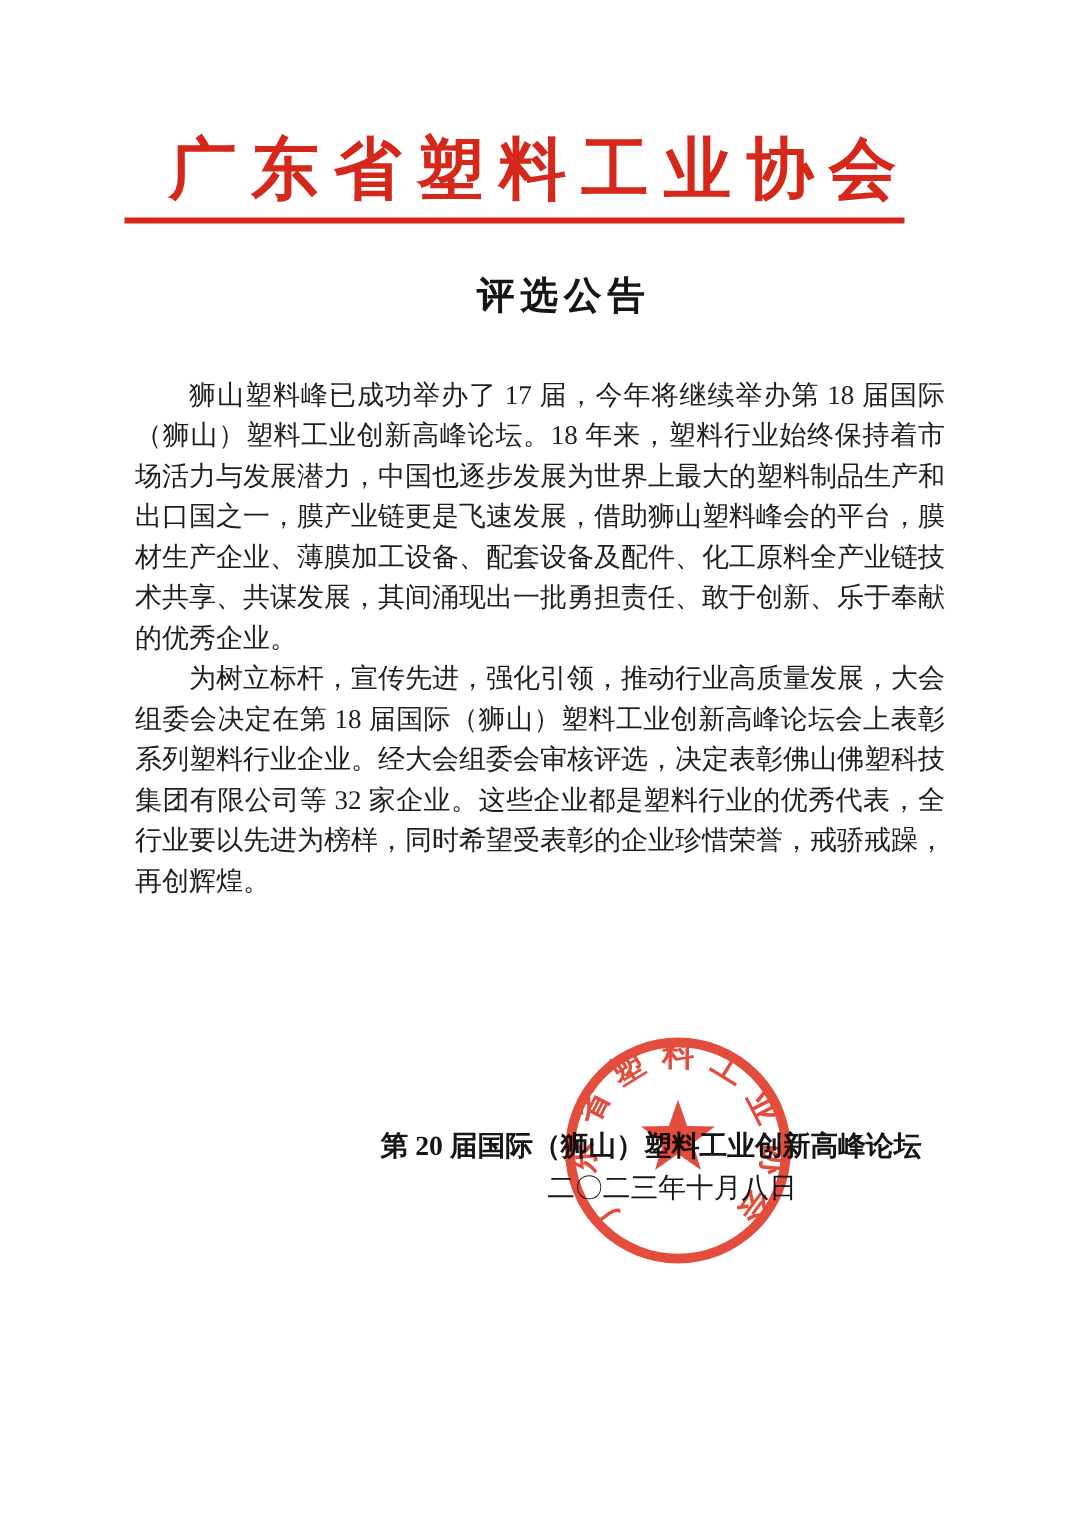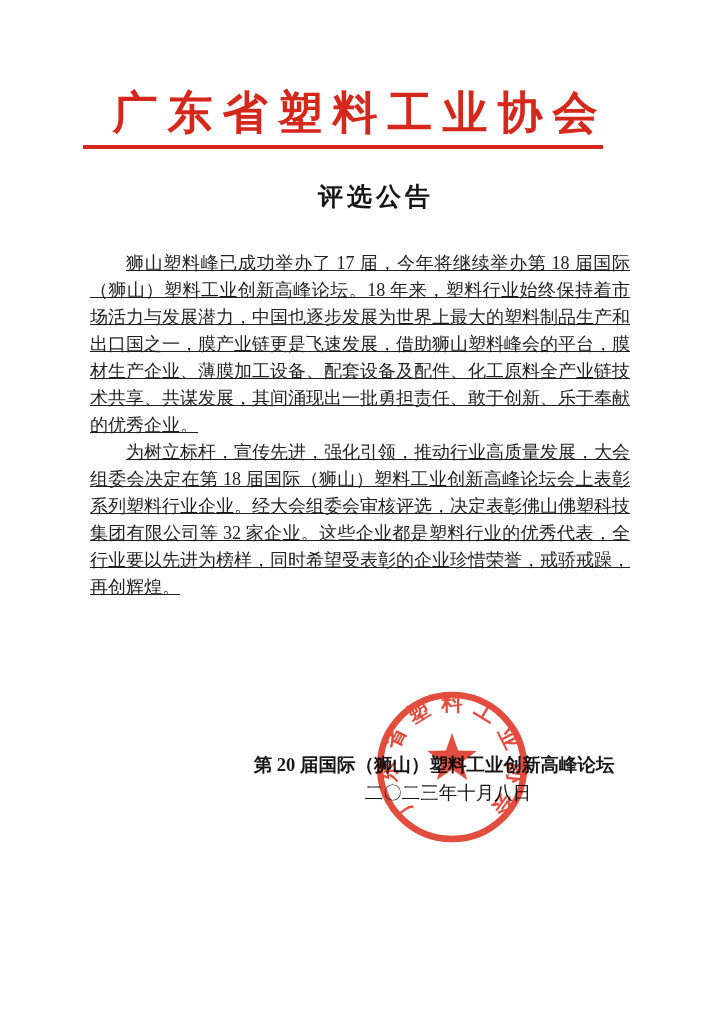--- a/index.html
+++ b/index.html
@@ -57,21 +57,21 @@
   .body-text {
     position: absolute;
     top: 250px;
     left: 90px;
     width: 540px;
     color: #1f1f1f;
     font-size: 18px;
     line-height: 27px;
     text-align: justify;
   }
-  .body-text p { text-indent: 2em; text-decoration: underline; }
+  .body-text p { text-indent: 2em; }
 
   
   .signature {
     position: absolute;
     top: 752px;
     left: 234px;
     width: 400px;
     text-align: center;
     color: #161616;
     font-size: 18.5px;

